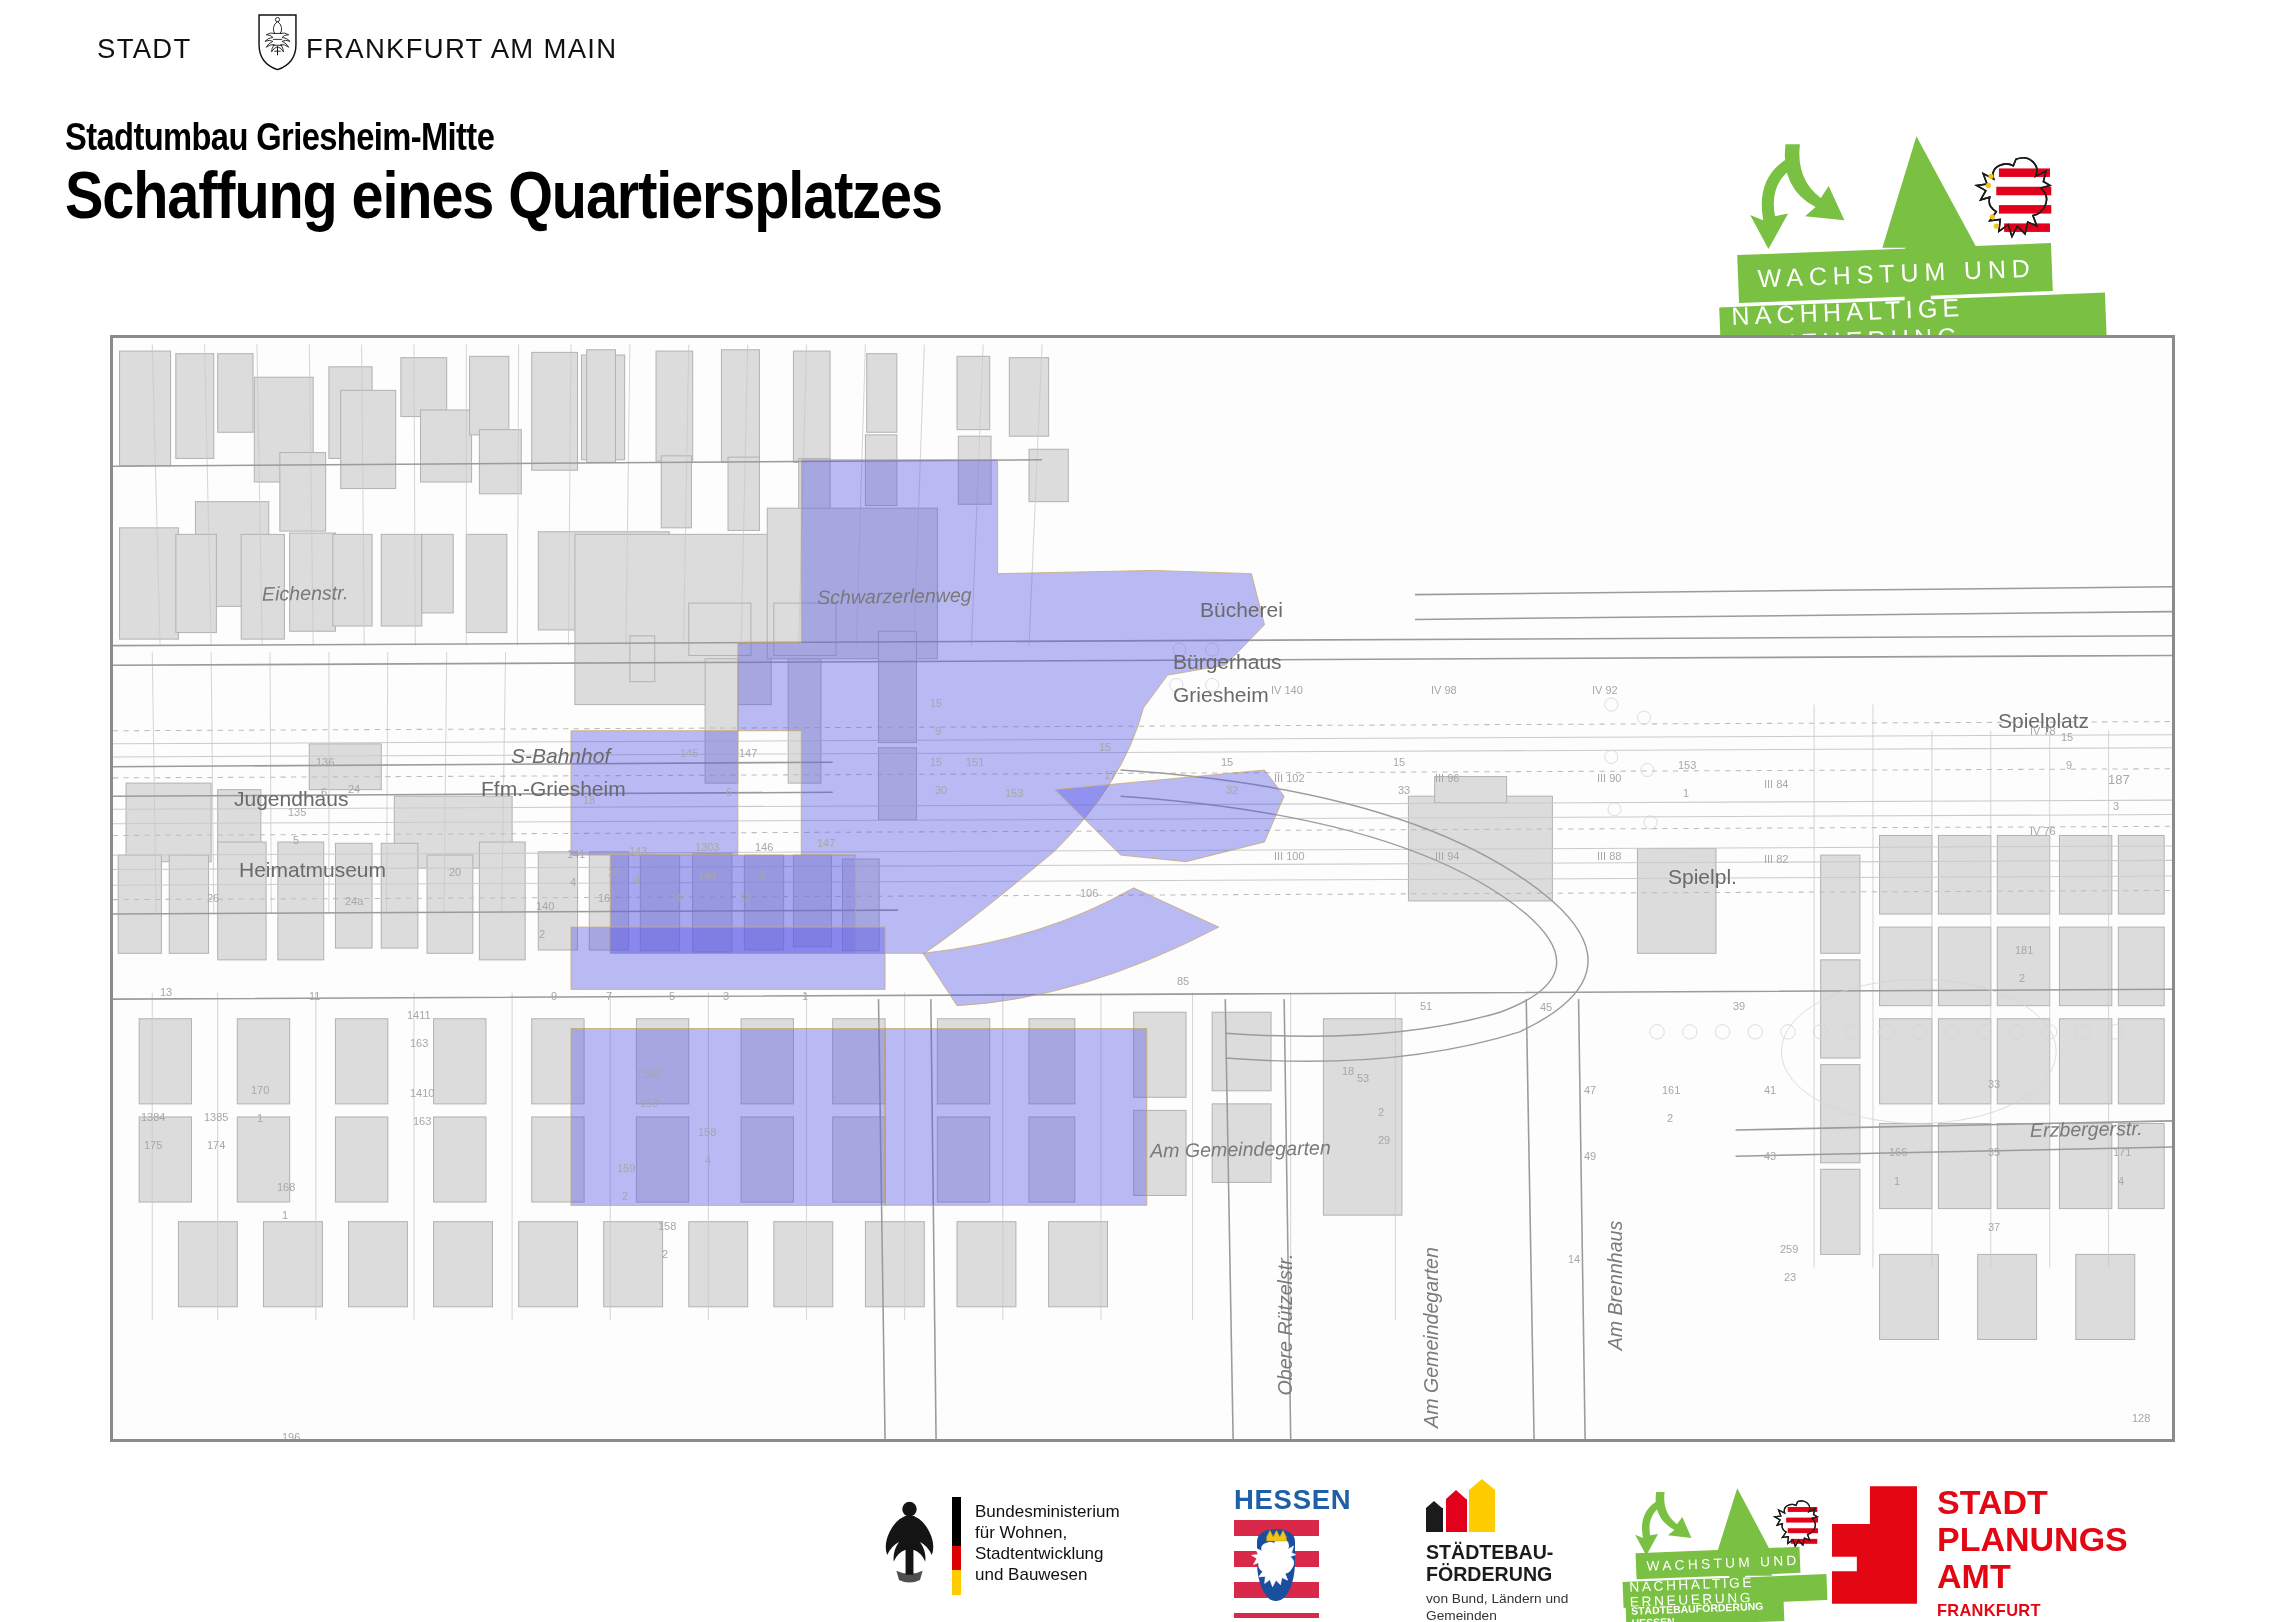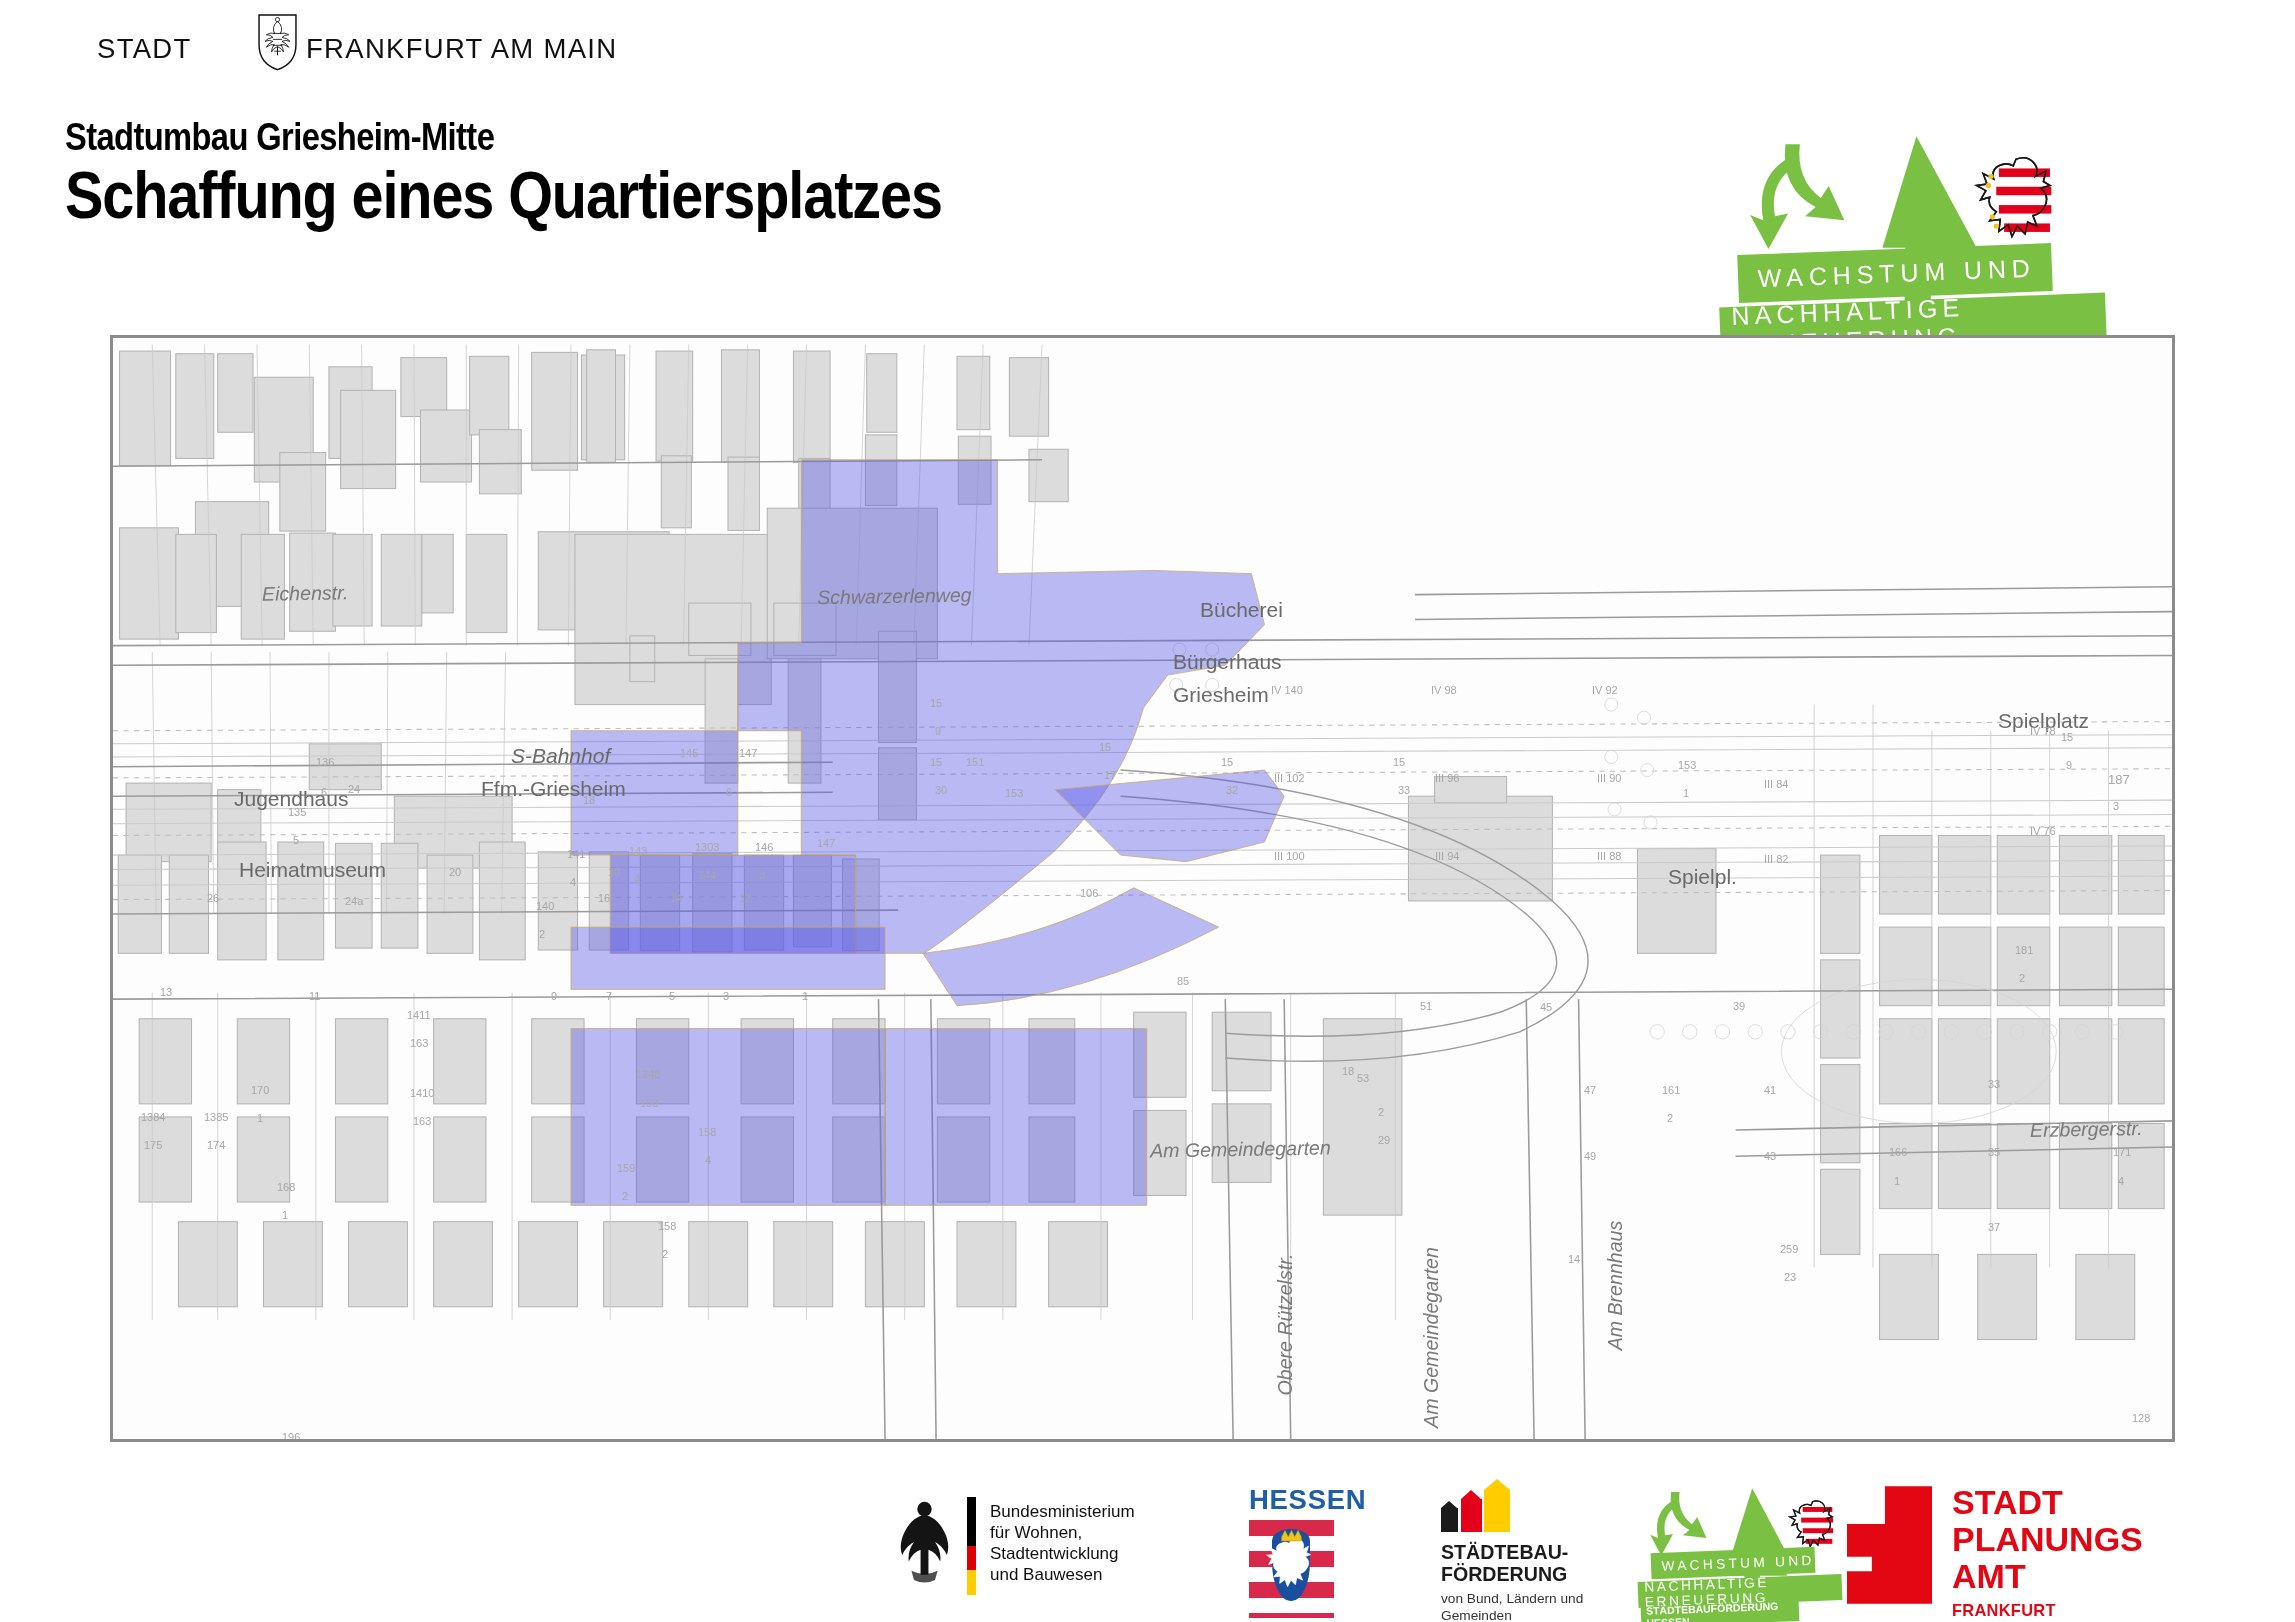--- a/index.html
+++ b/index.html
@@ -41,21 +41,21 @@
   
   #map-frame{position:absolute;left:110px;top:335px;width:2065px;height:1107px;
       border:3.3px solid #8b8b8b;background:#fdfdfd;overflow:hidden;box-sizing:border-box;}
   #map-inner{position:absolute;left:0;top:0;width:100%;height:100%;}
   .mlabel{position:absolute;color:#6d6d6d;white-space:nowrap;
       font-family:"Liberation Sans",sans-serif;pointer-events:none;}
   .street{font-style:italic;font-size:19.6px;color:#7a7a7a;}
   .poi{font-size:21px;color:#6a6a6a;}
 
   
-  #footer{position:absolute;left:0;top:1472px;width:2061px;height:150px;margin-left:15px;}
+  #footer{position:absolute;left:0;top:1472px;width:2061px;height:150px;}
 
   .bmwsb{position:absolute;left:870px;top:19.6px;}
   .bmwsb .flagbar{position:absolute;left:82px;top:5.2px;width:9.2px;height:98px;
       background:linear-gradient(to bottom,#000 0 50%,#d00 50% 75%,#fc0 75% 100%);}
   .bmwsb .txt{position:absolute;left:105px;top:9.2px;font-size:17px;line-height:21px;
       font-family:"Liberation Sans Narrow","Liberation Sans",sans-serif;color:#111;}
 
   .hessen{position:absolute;left:1234px;top:11.8px;width:85px;}
   .hessen .hw{font-size:27.5px;color:#1f5fa8;font-weight:600;letter-spacing:0.7px;
       font-family:"Liberation Sans Narrow","Liberation Sans",sans-serif;text-align:center;}

